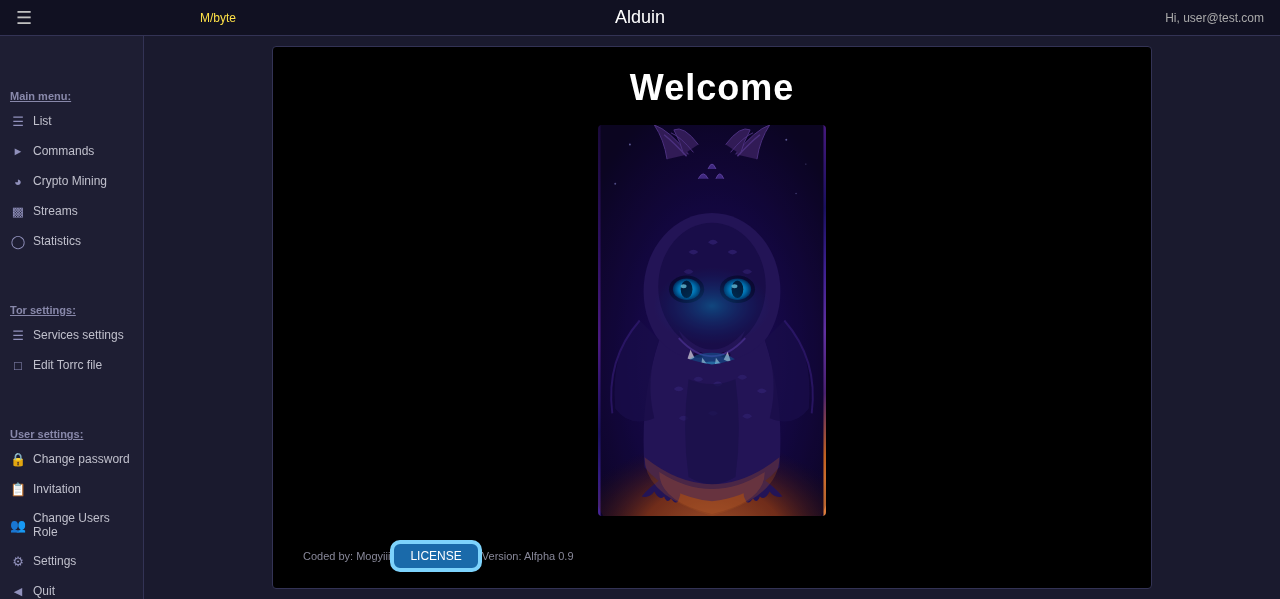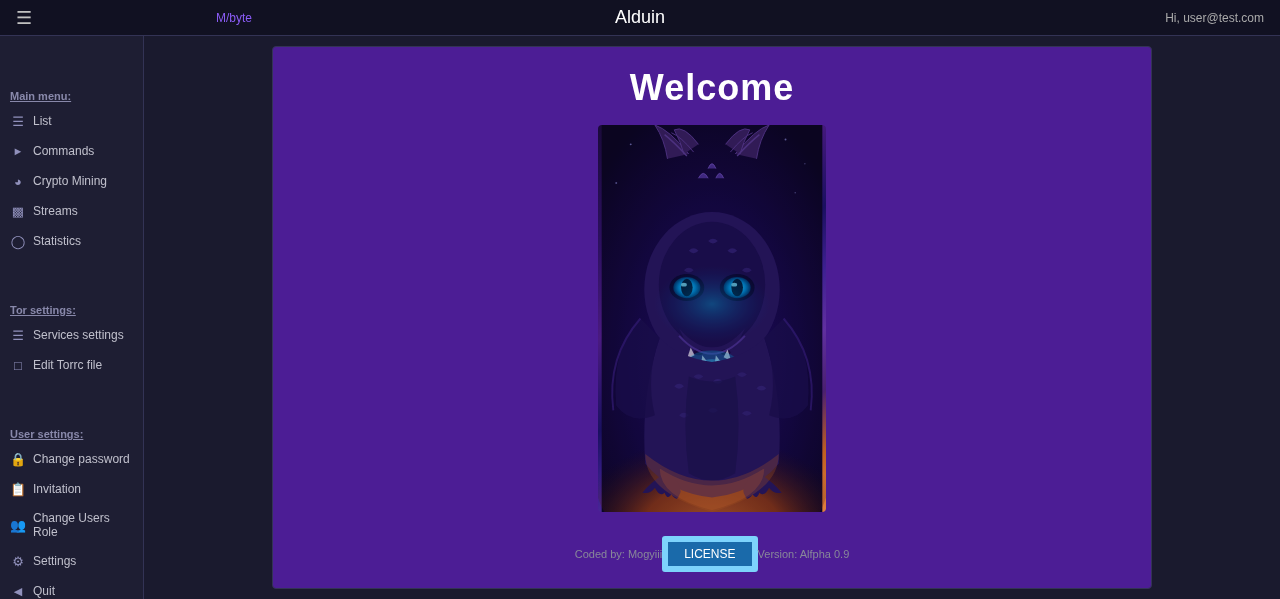--- a/index.html
+++ b/index.html
@@ -95,21 +95,21 @@
     #content {
       flex: 1;
       display: flex;
       align-items: stretch;
       justify-content: center;
       padding: 10px;
       overflow: auto;
     }
 
     #welcome-panel {
-      background: #4c1d95;
+      background: #000000;
       border: 1px solid #333355;
       border-radius: 4px;
       width: 100%;
       max-width: 880px;
       display: flex;
       flex-direction: column;
       align-items: center;
       padding: 20px 20px 16px 20px;
     }
 
@@ -137,34 +137,34 @@
     
     #dragon-svg {
       width: 100%;
       height: 100%;
     }
 
     #footer-bar {
       width: 100%;
       display: flex;
       align-items: center;
-      justify-content: center;
+      justify-content: flex-start;
       padding: 6px 10px 0 10px;
     }
 
     #coded-by {
       font-size: 11px;
       color: #888899;
     }
 
     #license-btn {
       background: #1a6aaa;
       color: #ffffff;
-      border: 6px solid #7dd3fc;
-      border-radius: 3px;
+      border: 4px solid #7dd3fc;
+      border-radius: 10px;
       padding: 5px 16px;
       font-size: 12px;
       cursor: pointer;
       transition: background 0.15s;
     }
 
     #version-text {
       font-size: 11px;
       color: #888899;
     }
@@ -173,21 +173,21 @@
     #sidebar::-webkit-scrollbar { width: 5px; }
     #sidebar::-webkit-scrollbar-thumb { background: #444466; border-radius: 3px; }
     #sidebar::-webkit-scrollbar-track { background: transparent; }
   </style>
 </head>
 <body>
 
 <div id="topbar">
   <span class="hamburger">☰</span>
   <span class="app-title">Alduin</span>
-  <span class="bandwidth" style="position:absolute;left:200px;font-size:12px;color:#8b5cf6;margin-left:16px;">M/byte</span>
+  <span class="bandwidth" style="position:absolute;left:200px;font-size:12px;color:#fde047;">M/byte</span>
   <span class="user-info">Hi, user@test.com</span>
 </div>
 
 <div id="layout">
   <nav id="sidebar">
 
     <div class="sidebar-section-label">Main menu:</div>
 
     <div class="sidebar-item">
       <span class="si-icon">☰</span>

